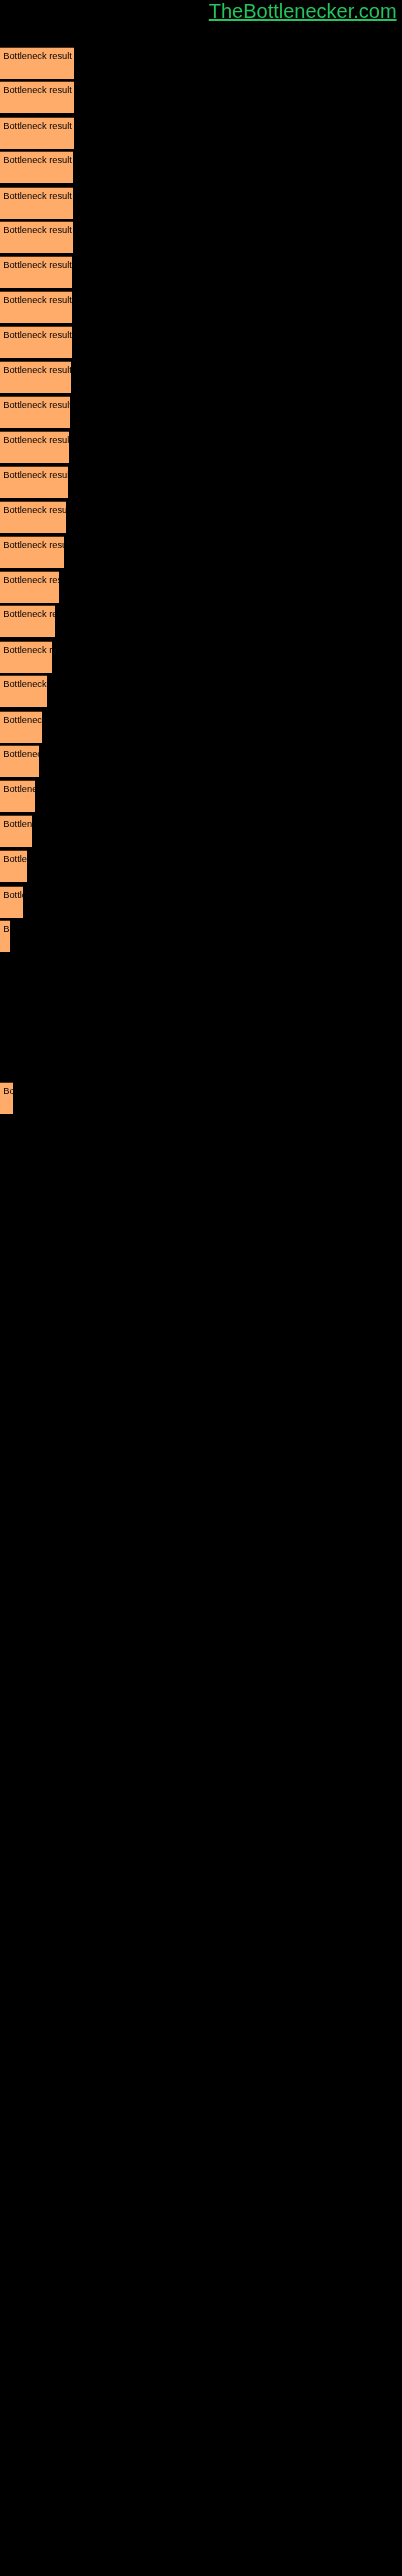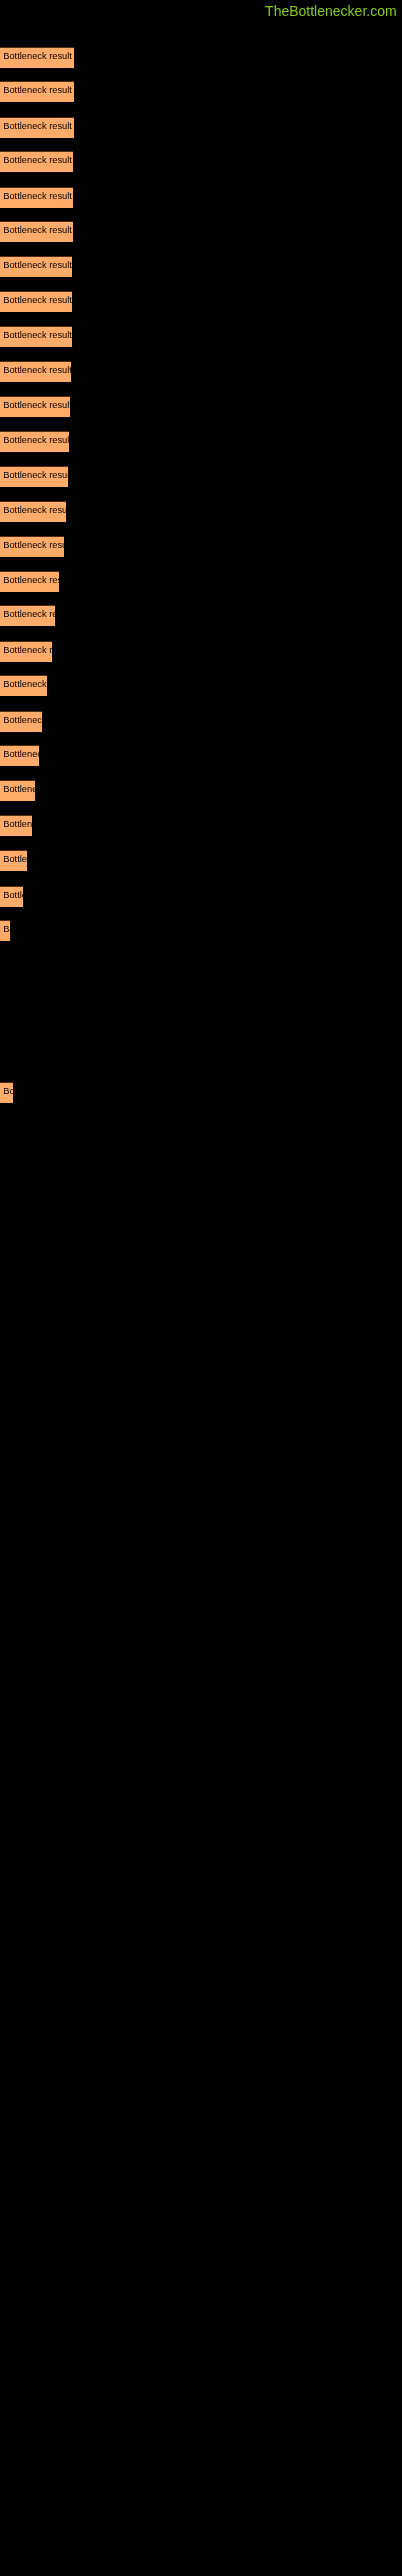--- a/index.html
+++ b/index.html
@@ -17,44 +17,45 @@
   #chart-root {
     position: relative;
     width: 403px;
     height: 2576px;
     background: #000000;
   }
   .watermark {
     position: absolute;
     right: 6.4px;
     top: 0px;
-    color: #84cc16;
-    font-size: 14px;
+    color: #22c55e;
+    font-size: 20px;
     font-family: "Liberation Sans", sans-serif;
     letter-spacing: 0px;
     white-space: nowrap;
     line-height: 22.5px;
+    text-decoration: underline;
   }
   .plot-area {
     position: absolute;
     left: 0;
     top: 0;
     width: 403px;
     height: 2576px;
   }
   .bar-row {
     position: absolute;
     left: 0;
     height: 17px;
   }
   .bar {
     position: absolute;
     left: 0;
     top: 0;
-    height: 21px;
+    height: 32px;
     background: #FFAC6B;
     border-top: 0.8px solid #512b12;
     box-sizing: border-box;
     overflow: hidden;
   }
   .bar-label {
     position: absolute;
     left: 3.2px;
     top: 0;
     height: 17px;

